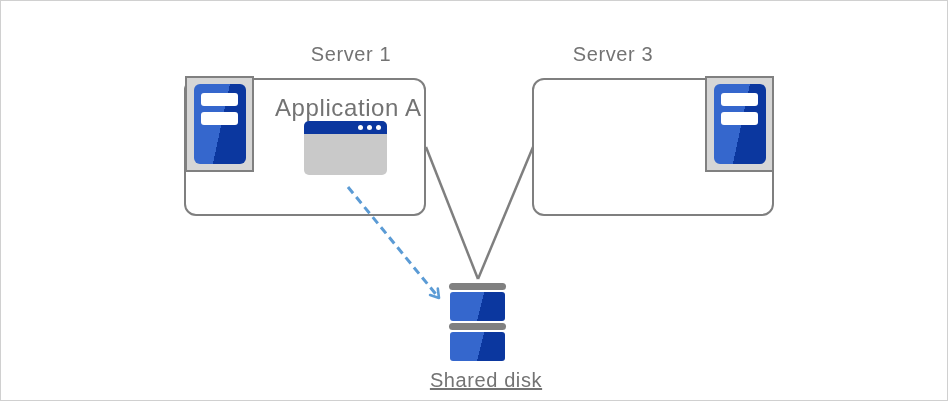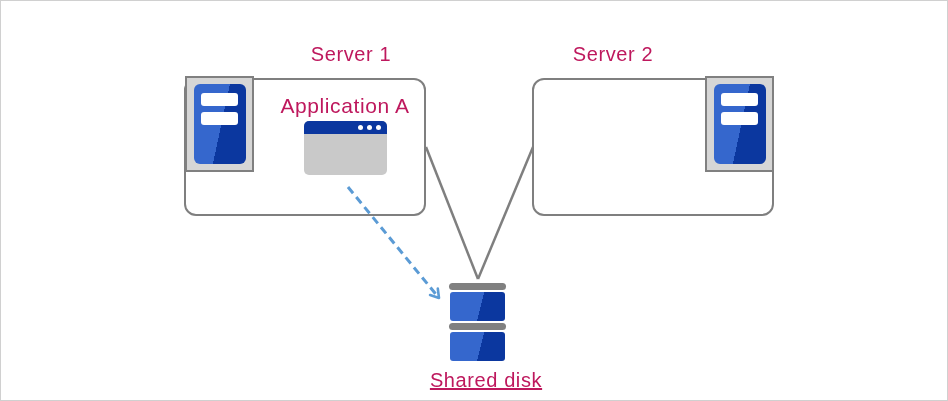--- a/index.html
+++ b/index.html
@@ -14,21 +14,21 @@
     border: 1px solid #d0d0d0;
     overflow: hidden;
   }
 
   .node-label {
     position: absolute;
     width: 140px;
     text-align: center;
     font-size: 20px;
     letter-spacing: 0.6px;
-    color: #be185d;
+    color: #737373;
     white-space: nowrap;
     z-index: 4;
   }
 
   .server-box {
     position: absolute;
     width: 242px;
     height: 138px;
     background: #ffffff;
     border: 2.5px solid #7f7f7f;
@@ -121,30 +121,30 @@
   }
   .disk-body {
     width: 55px;
     height: 29px;
     border-radius: 3px;
     background: linear-gradient(104deg, #3567cd 55%, #0b379f 55%);
   }
 
   .server1-label { left: 280px; top: 42px; }
   .server2-label { left: 542px; top: 42px; }
-  .app-label     { left: 274px; top: 93px; font-size: 21px; }
+  .app-label     { left: 274px; top: 93px; font-size: 24px; }
   .disk-label    { left: 415px; top: 368px; text-decoration: underline; }
 </style>
 </head>
 <body>
 
 <div class="canvas">
 
   <div class="node-label server1-label">Server 1</div>
-  <div class="node-label server2-label">Server 2</div>
+  <div class="node-label server2-label">Server 3</div>
 
   <div class="server-box server1-box"></div>
   <div class="server-box server2-box"></div>
 
   <div class="server-icon server1-icon">
     <div class="tower">
       <div class="slot"></div>
       <div class="slot"></div>
     </div>
   </div>

